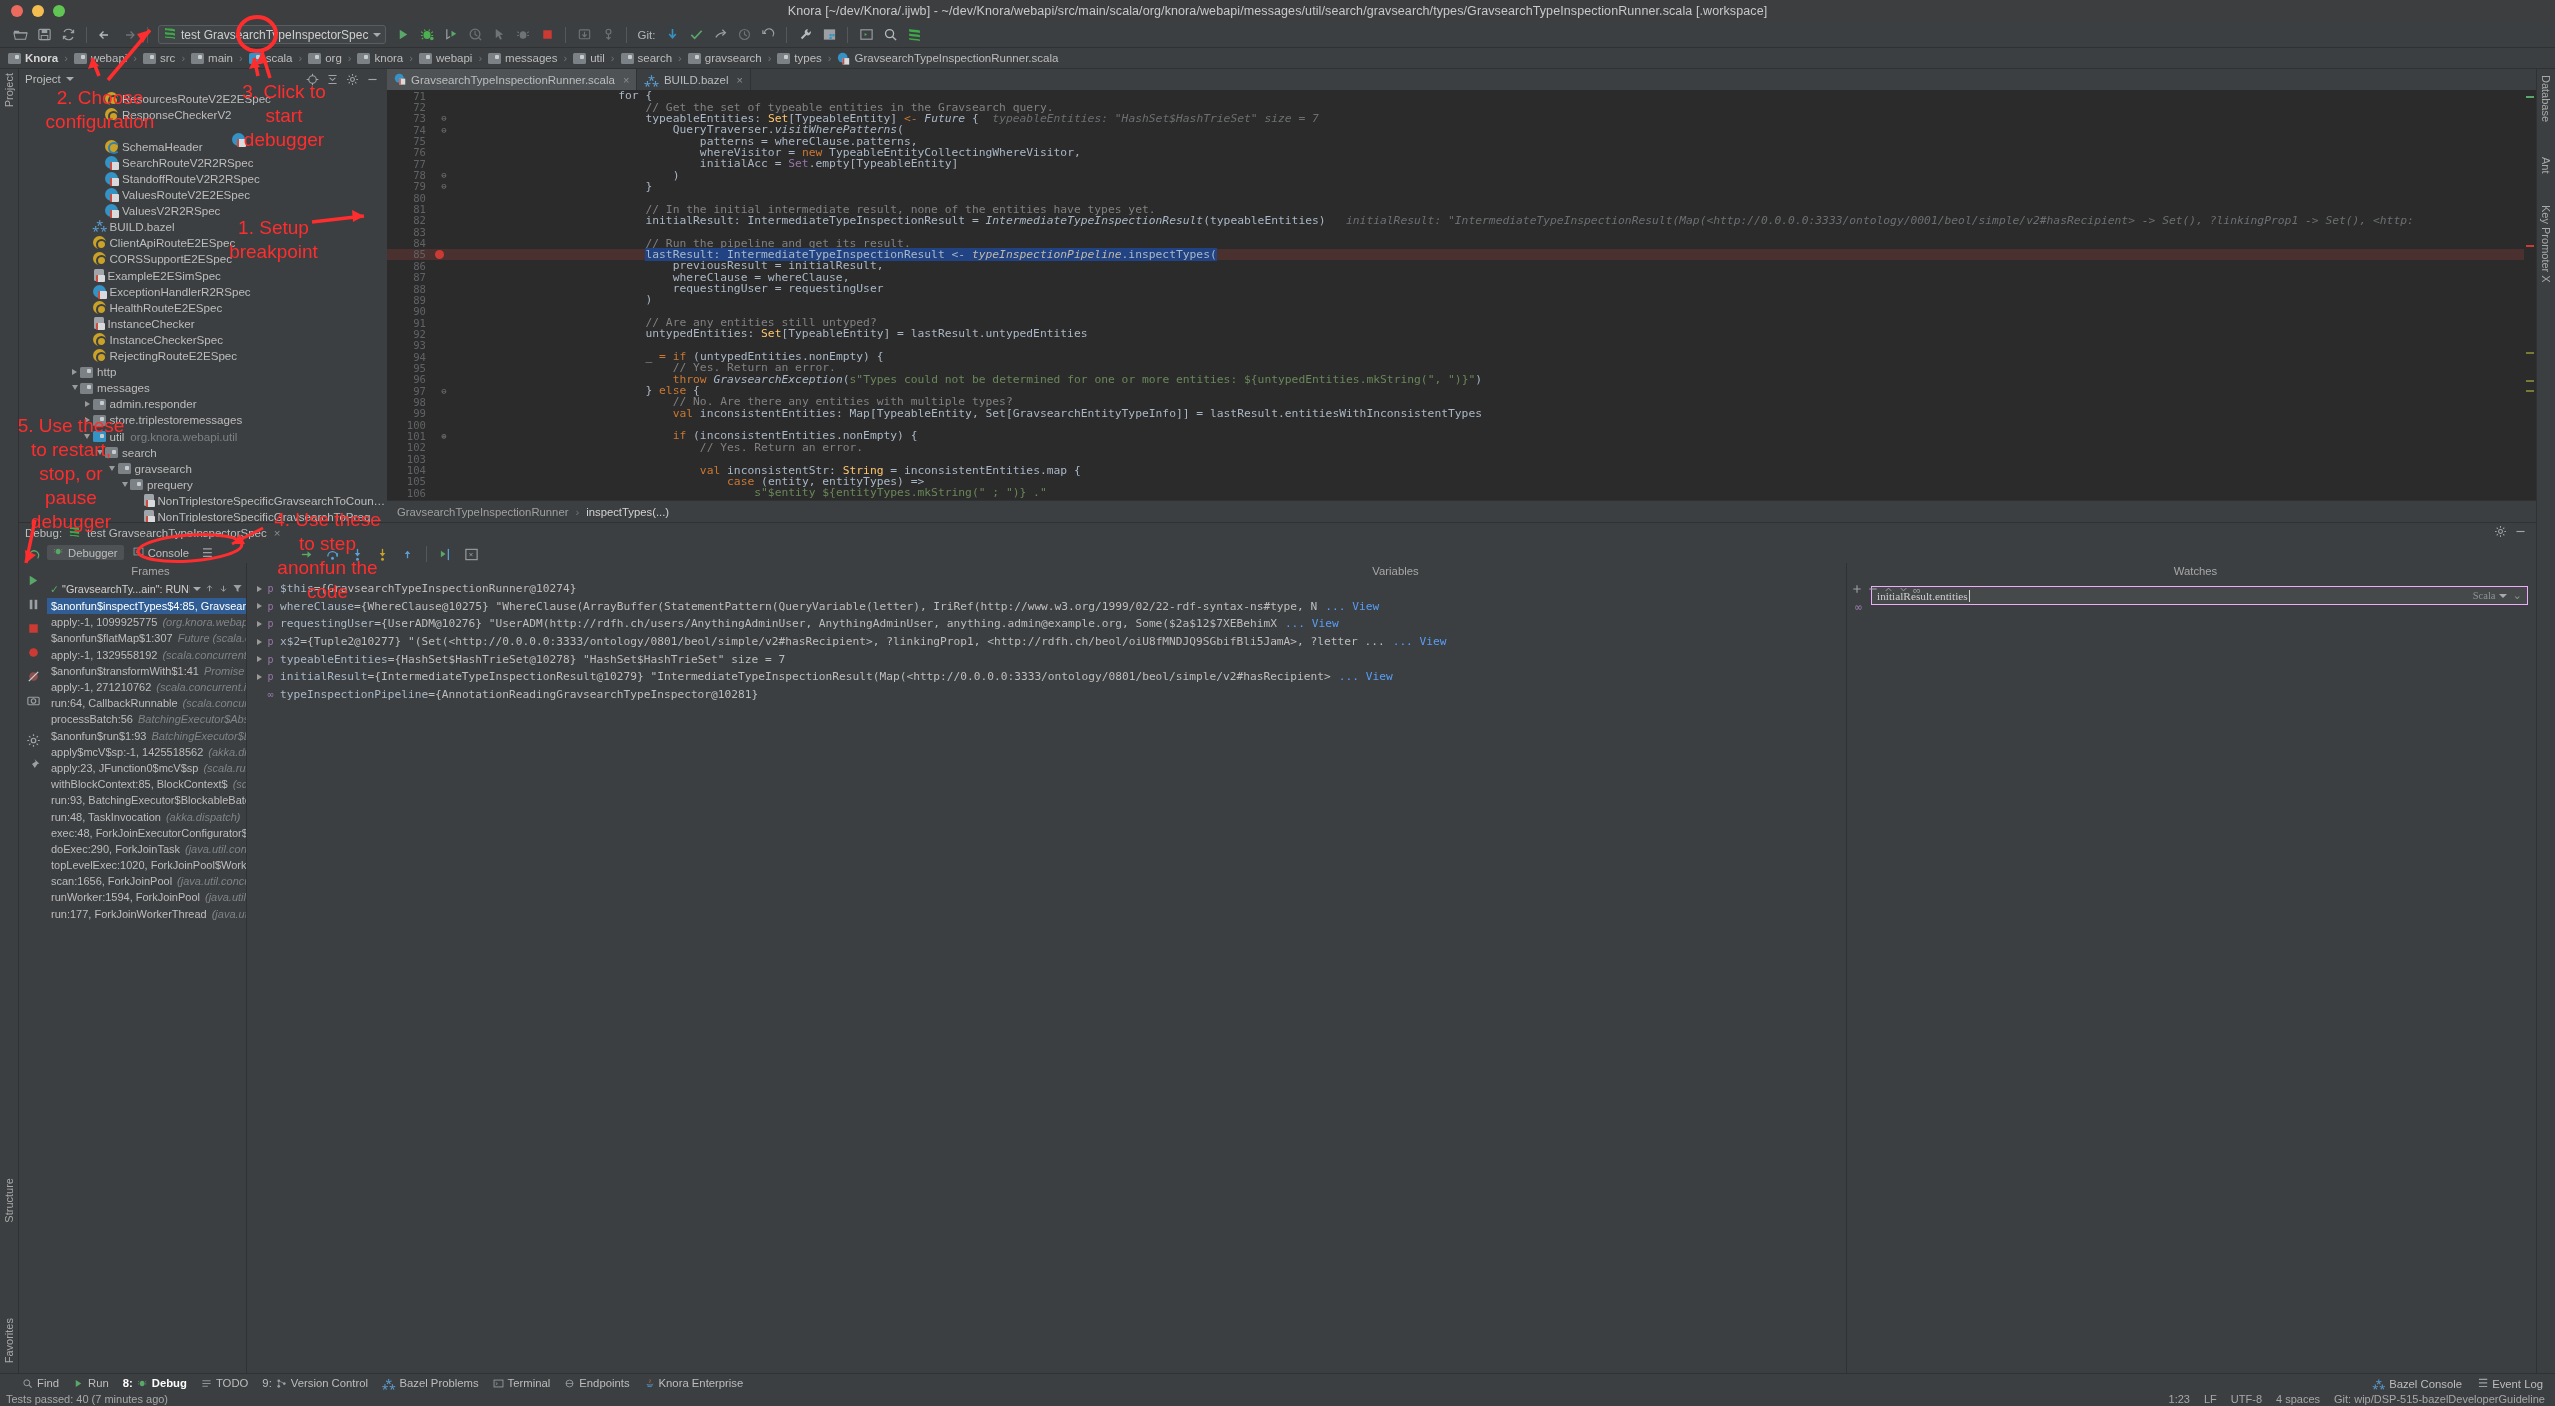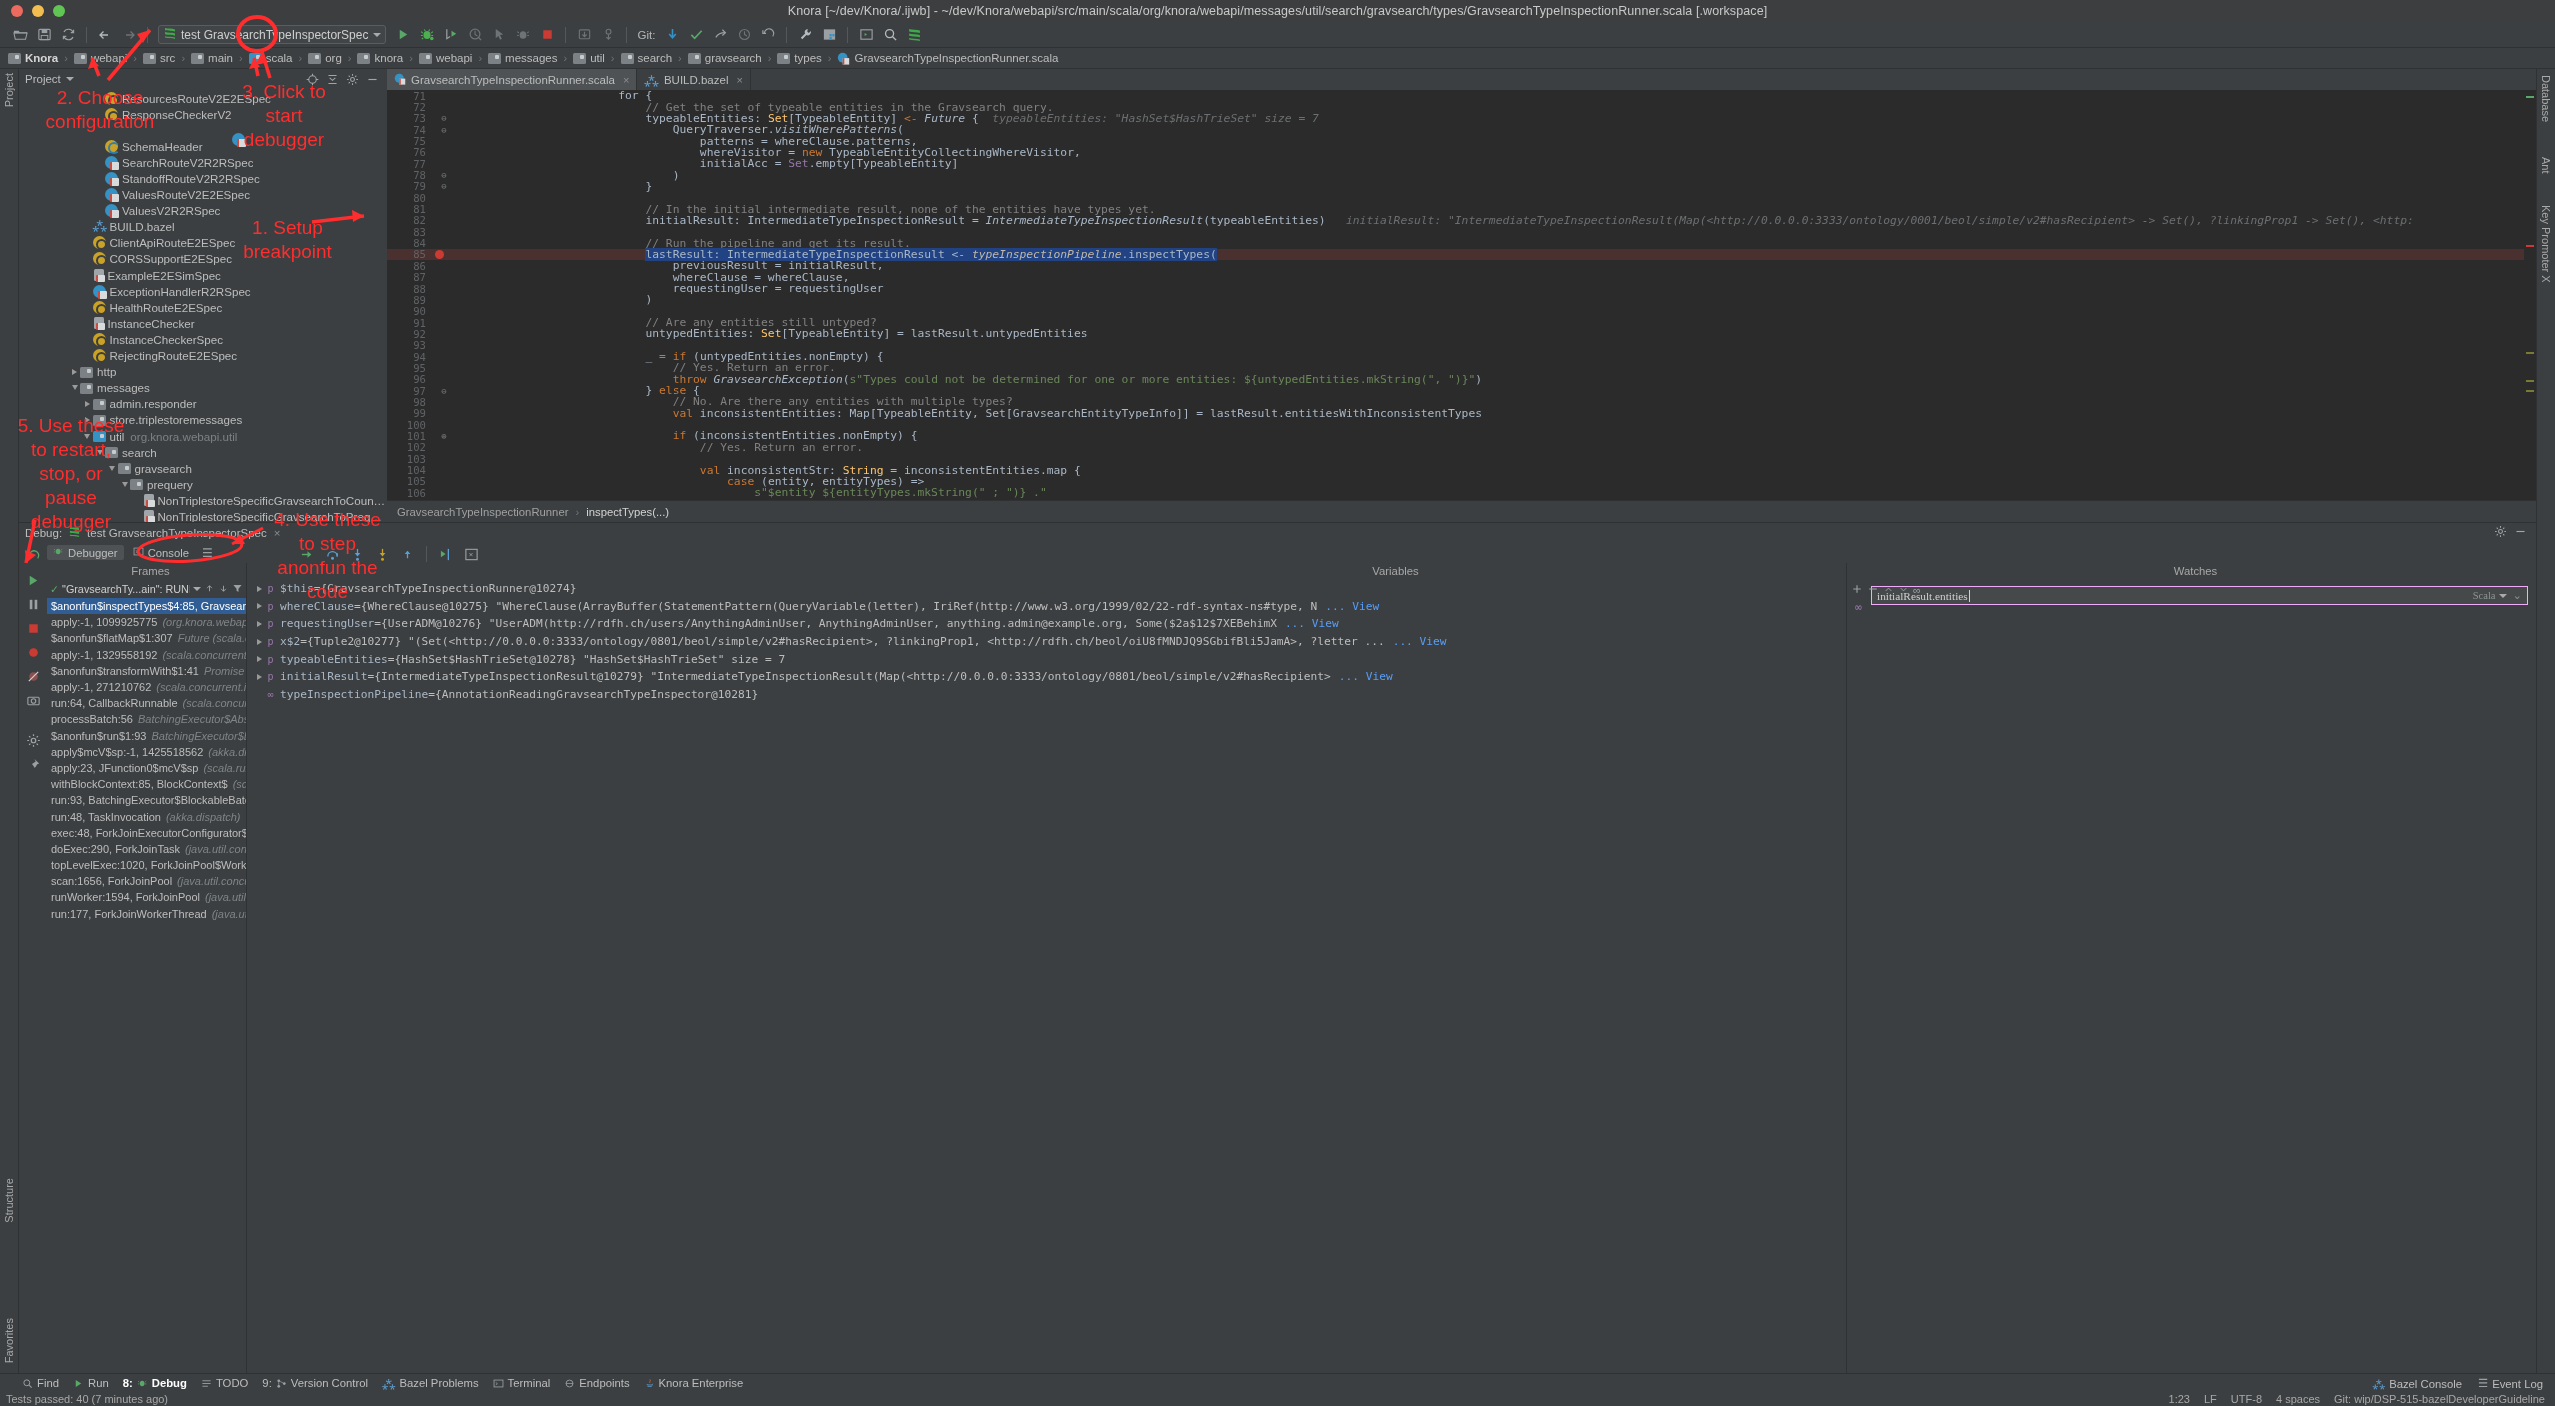--- a/index.html
+++ b/index.html
@@ -1184,21 +1184,21 @@
 
   <div class="anno" style="left:20px;top:86px;width:160px" id="an0">
       <div>2. Choose</div>
       <div>configuration</div>
     </div>
   <div class="anno" style="left:228px;top:80px;width:112px" id="an1">
       <div>3. Click to</div>
       <div>start</div>
       <div>debugger</div>
     </div>
-  <div class="anno" style="left:225px;top:216px;width:125px" id="an2">
+  <div class="anno" style="left:211px;top:216px;width:125px" id="an2">
       <div>1. Setup</div>
       <div>breakpoint</div>
     </div>
   <div class="anno" style="left:6px;top:414px;width:130px" id="an3">
       <div>5. Use these</div>
       <div>to restart,</div>
       <div>stop, or</div>
       <div>pause</div>
       <div>debugger</div>
     </div>

